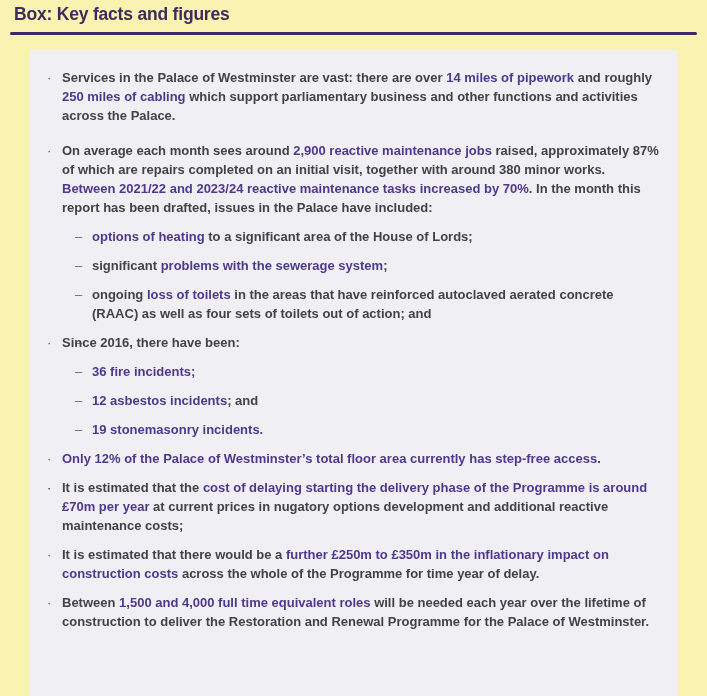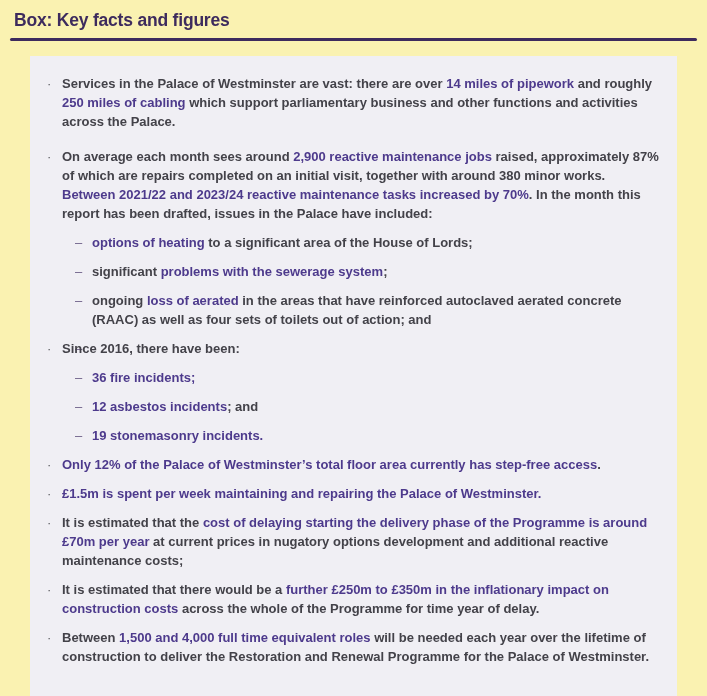--- a/index.html
+++ b/index.html
@@ -11,21 +11,21 @@
     --bullet:#595a5e;
     --dash:#6b5f87;
   }
   html,body{margin:0;padding:0;}
   body{
     width:707px;height:696px;overflow:hidden;
     background:var(--yellow);
     font-family:"Liberation Sans","DejaVu Sans",sans-serif;
     -webkit-font-smoothing:antialiased;
   }
-  .page-header{padding:10px 14px 7px 14px;border-radius:18px;}
+  .page-header{padding:4px 14px 7px 14px;border-radius:18px;}
   .page-title{
     color:var(--purple-dark);
     font-size:17.5px;font-weight:700;letter-spacing:-0.2px;
   }
   .title-rule{
     height:3px;background:var(--purple-dark);
     margin:0 10px;border-radius:2px;
   }
   .facts-box{
     margin:15px 30px 0 30px;
@@ -74,21 +74,21 @@
     <span class="runs"><span class="b">options of heating</span><span class="r"> to a significant area of the House of Lords;</span></span>
   </div>
 
   <div class="item l2">
     <span class="marker">–</span>
     <span class="runs"><span class="r">significant </span><span class="b">problems with the sewerage system</span><span class="r">;</span></span>
   </div>
 
   <div class="item l2">
     <span class="marker">–</span>
-    <span class="runs"><span class="r">ongoing </span><span class="b">loss of aerated</span><span class="r"> in the areas that have reinforced autoclaved aerated concrete (RAAC) as well as four sets of toilets out of action; and</span></span>
+    <span class="runs"><span class="r">ongoing </span><span class="b">loss of toilets</span><span class="r"> in the areas that have reinforced autoclaved aerated concrete (RAAC) as well as four sets of toilets out of action; and</span></span>
   </div>
 
   <div class="item l2">
     <span class="marker">–</span>
   </div>
 
   <div class="item l1">
     <span class="marker">·</span>
     <span class="runs"><span class="r">Since 2016, there have been:</span></span>
   </div>
@@ -108,21 +108,20 @@
     <span class="runs"><span class="b">19 stonemasonry incidents.</span></span>
   </div>
 
   <div class="item l1">
     <span class="marker">·</span>
     <span class="runs"><span class="b">Only 12% of the Palace of Westminster’s total floor area currently has step-free access</span><span class="r">.</span></span>
   </div>
 
   <div class="item l1">
     <span class="marker">·</span>
-    <span class="runs"><span class="b">£1.5m is spent per week maintaining and repairing the Palace of Westminster.</span></span>
   </div>
 
   <div class="item l1">
     <span class="marker">·</span>
     <span class="runs"><span class="r">It is estimated that the </span><span class="b">cost of delaying starting the delivery phase of the Programme is around £70m per year</span><span class="r"> at current prices in nugatory options development and additional reactive maintenance costs;</span></span>
   </div>
 
   <div class="item l1">
     <span class="marker">·</span>
     <span class="runs"><span class="r">It is estimated that there would be a </span><span class="b">further £250m to £350m in the inflationary impact on construction costs</span><span class="r"> across the whole of the Programme for time year of delay.</span></span>

